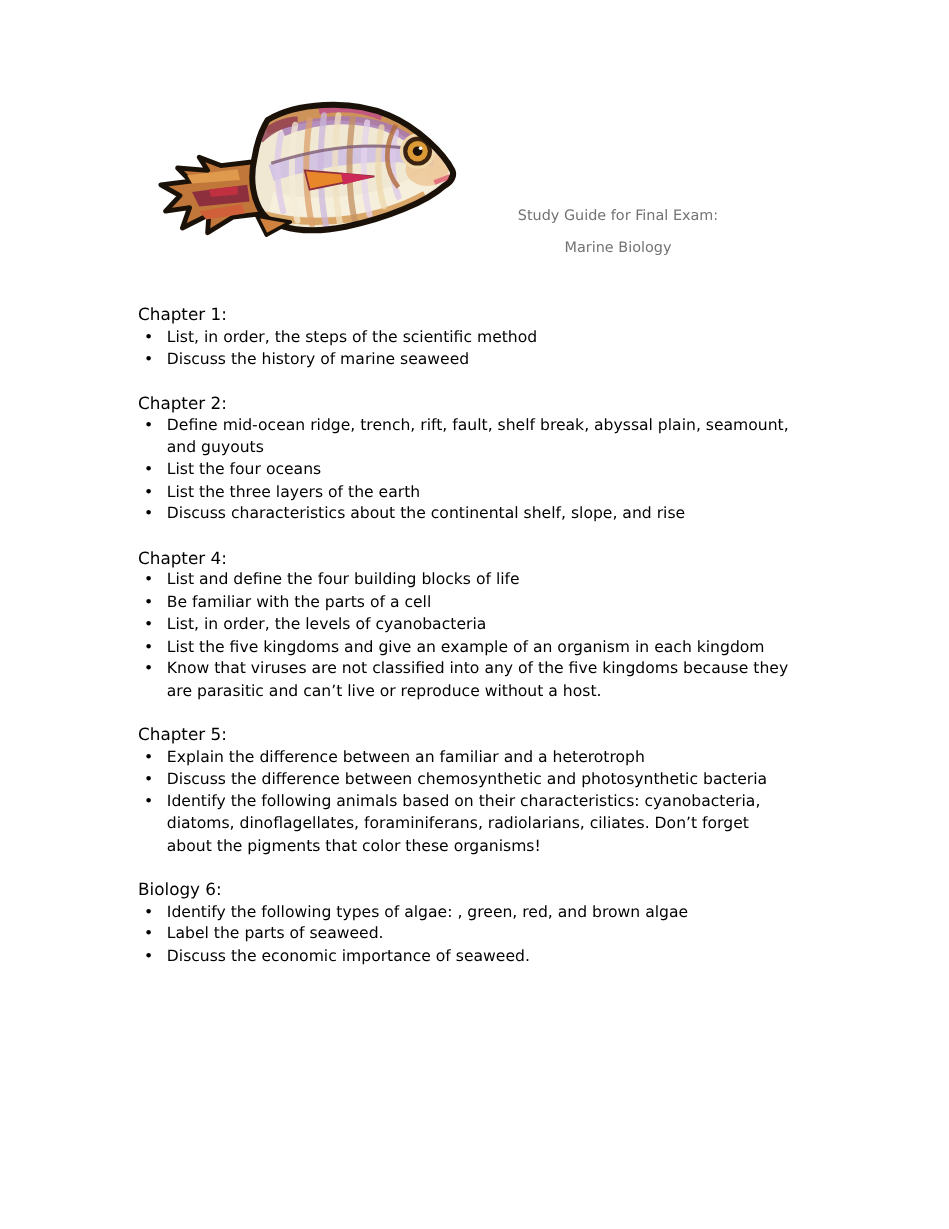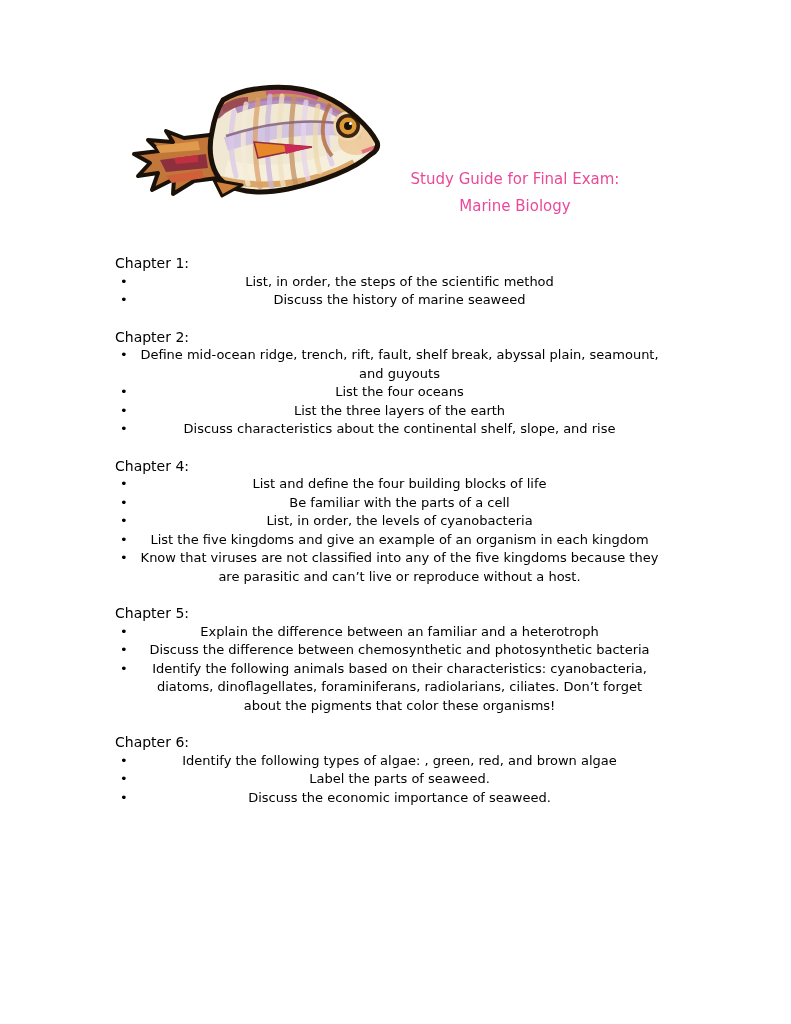--- a/index.html
+++ b/index.html
@@ -19,41 +19,40 @@
     top: 84px;
     width: 260px;
     height: 114px;
   }
   .doc-title {
     position: absolute;
     left: 374px;
     top: 166px;
     width: 282px;
     text-align: center;
-    font-size: 15px;
+    font-size: 12px;
     line-height: 27px;
-    color: #ec4899;
+    color: #737373;
     white-space: nowrap;
   }
   .content {
     position: absolute;
     left: 115px;
     top: 254px;
     width: 565px;
     font-size: 13px;
     line-height: 18.5px;
   }
   .chapter { margin-bottom: 18px; }
   .chapter-heading { font-size: 14px; line-height: 18.5px; }
   .chapter-list { list-style: none; margin: 0; padding: 0; }
   .chapter-list li {
     position: relative;
     padding-left: 24px;
     max-width: 545px;
-    text-align: center;
   }
   .chapter-list li::before {
     content: "\2022";
     position: absolute;
     left: 5px;
     top: 0;
     font-size: 13px;
     line-height: 18.5px;
   }
 </style>
@@ -162,21 +161,21 @@
     <section class="chapter">
       <div class="chapter-heading">Chapter 5:</div>
       <ul class="chapter-list">
         <li>Explain the difference between an familiar and a heterotroph</li>
         <li>Discuss the difference between chemosynthetic and photosynthetic bacteria</li>
         <li>Identify the following animals based on their characteristics: cyanobacteria, diatoms, dinoflagellates, foraminiferans, radiolarians, ciliates.  Don’t forget about the pigments that color these organisms!</li>
       </ul>
     </section>
 
     <section class="chapter">
-      <div class="chapter-heading">Chapter 6:</div>
+      <div class="chapter-heading">Biology 6:</div>
       <ul class="chapter-list">
         <li>Identify the following types of algae: , green, red, and brown algae</li>
         <li>Label the parts of seaweed.</li>
         <li>Discuss the economic importance of seaweed.</li>
       </ul>
     </section>
 
   </div>
 </div>
 

